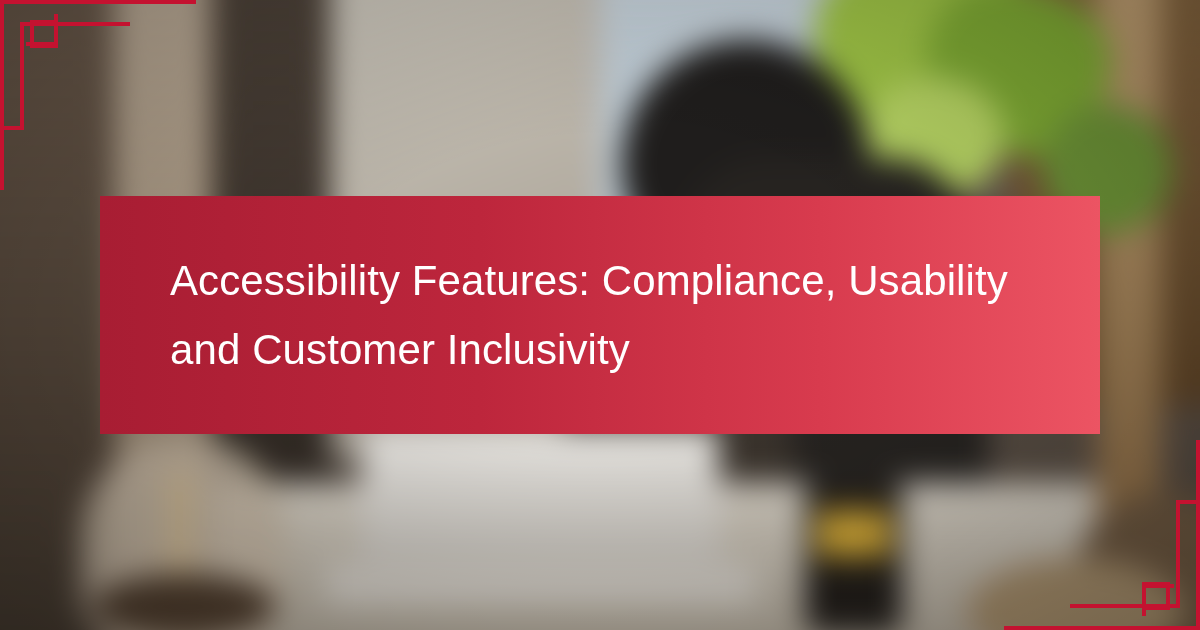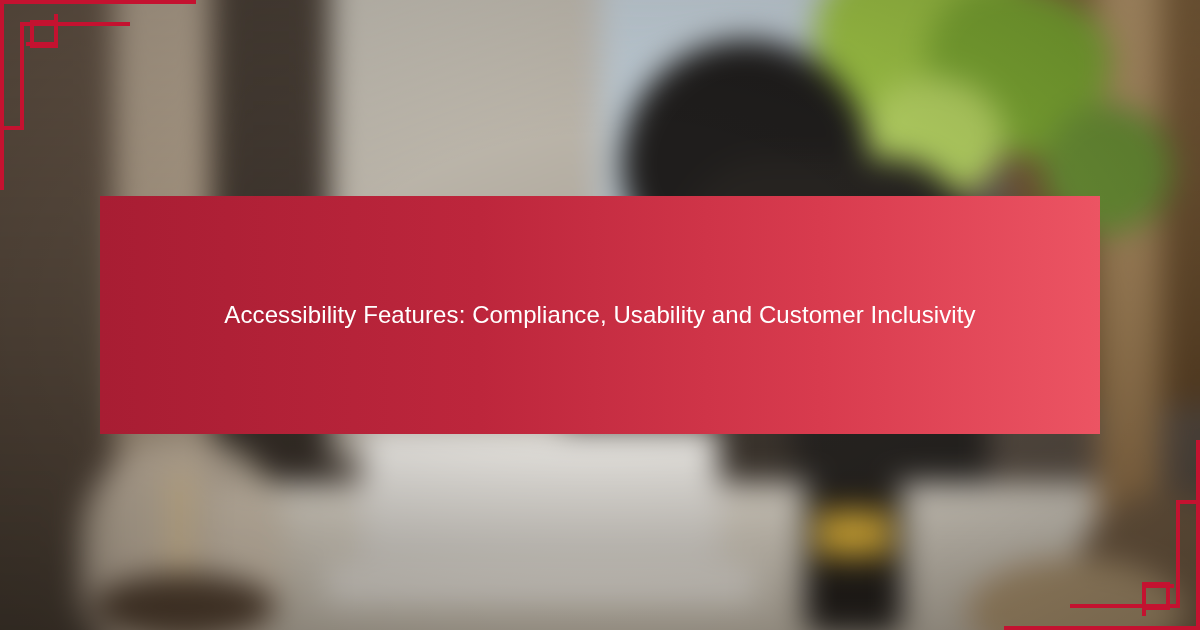--- a/index.html
+++ b/index.html
@@ -82,24 +82,24 @@
     left:100px; top:196px;
     width:1000px; height:238px;
     background:linear-gradient(90deg, #a81d33 0%, #bd263c 38%, #d83b4e 72%, #ec5463 100%);
     display:flex;
     align-items:center;
     justify-content:center;
     padding:0 70px;
   }
   .banner-title {
     color:#ffffff;
-    font-size:24px;
+    font-size:42px;
     line-height:1.65;
     font-weight:400;
-    text-align:center;
+    text-align:left;
     letter-spacing:0.1px;
   }
 </style>
 </head>
 <body>
 
 <div class="canvas">
 
   <div class="photo">
     <div class="base"></div>

